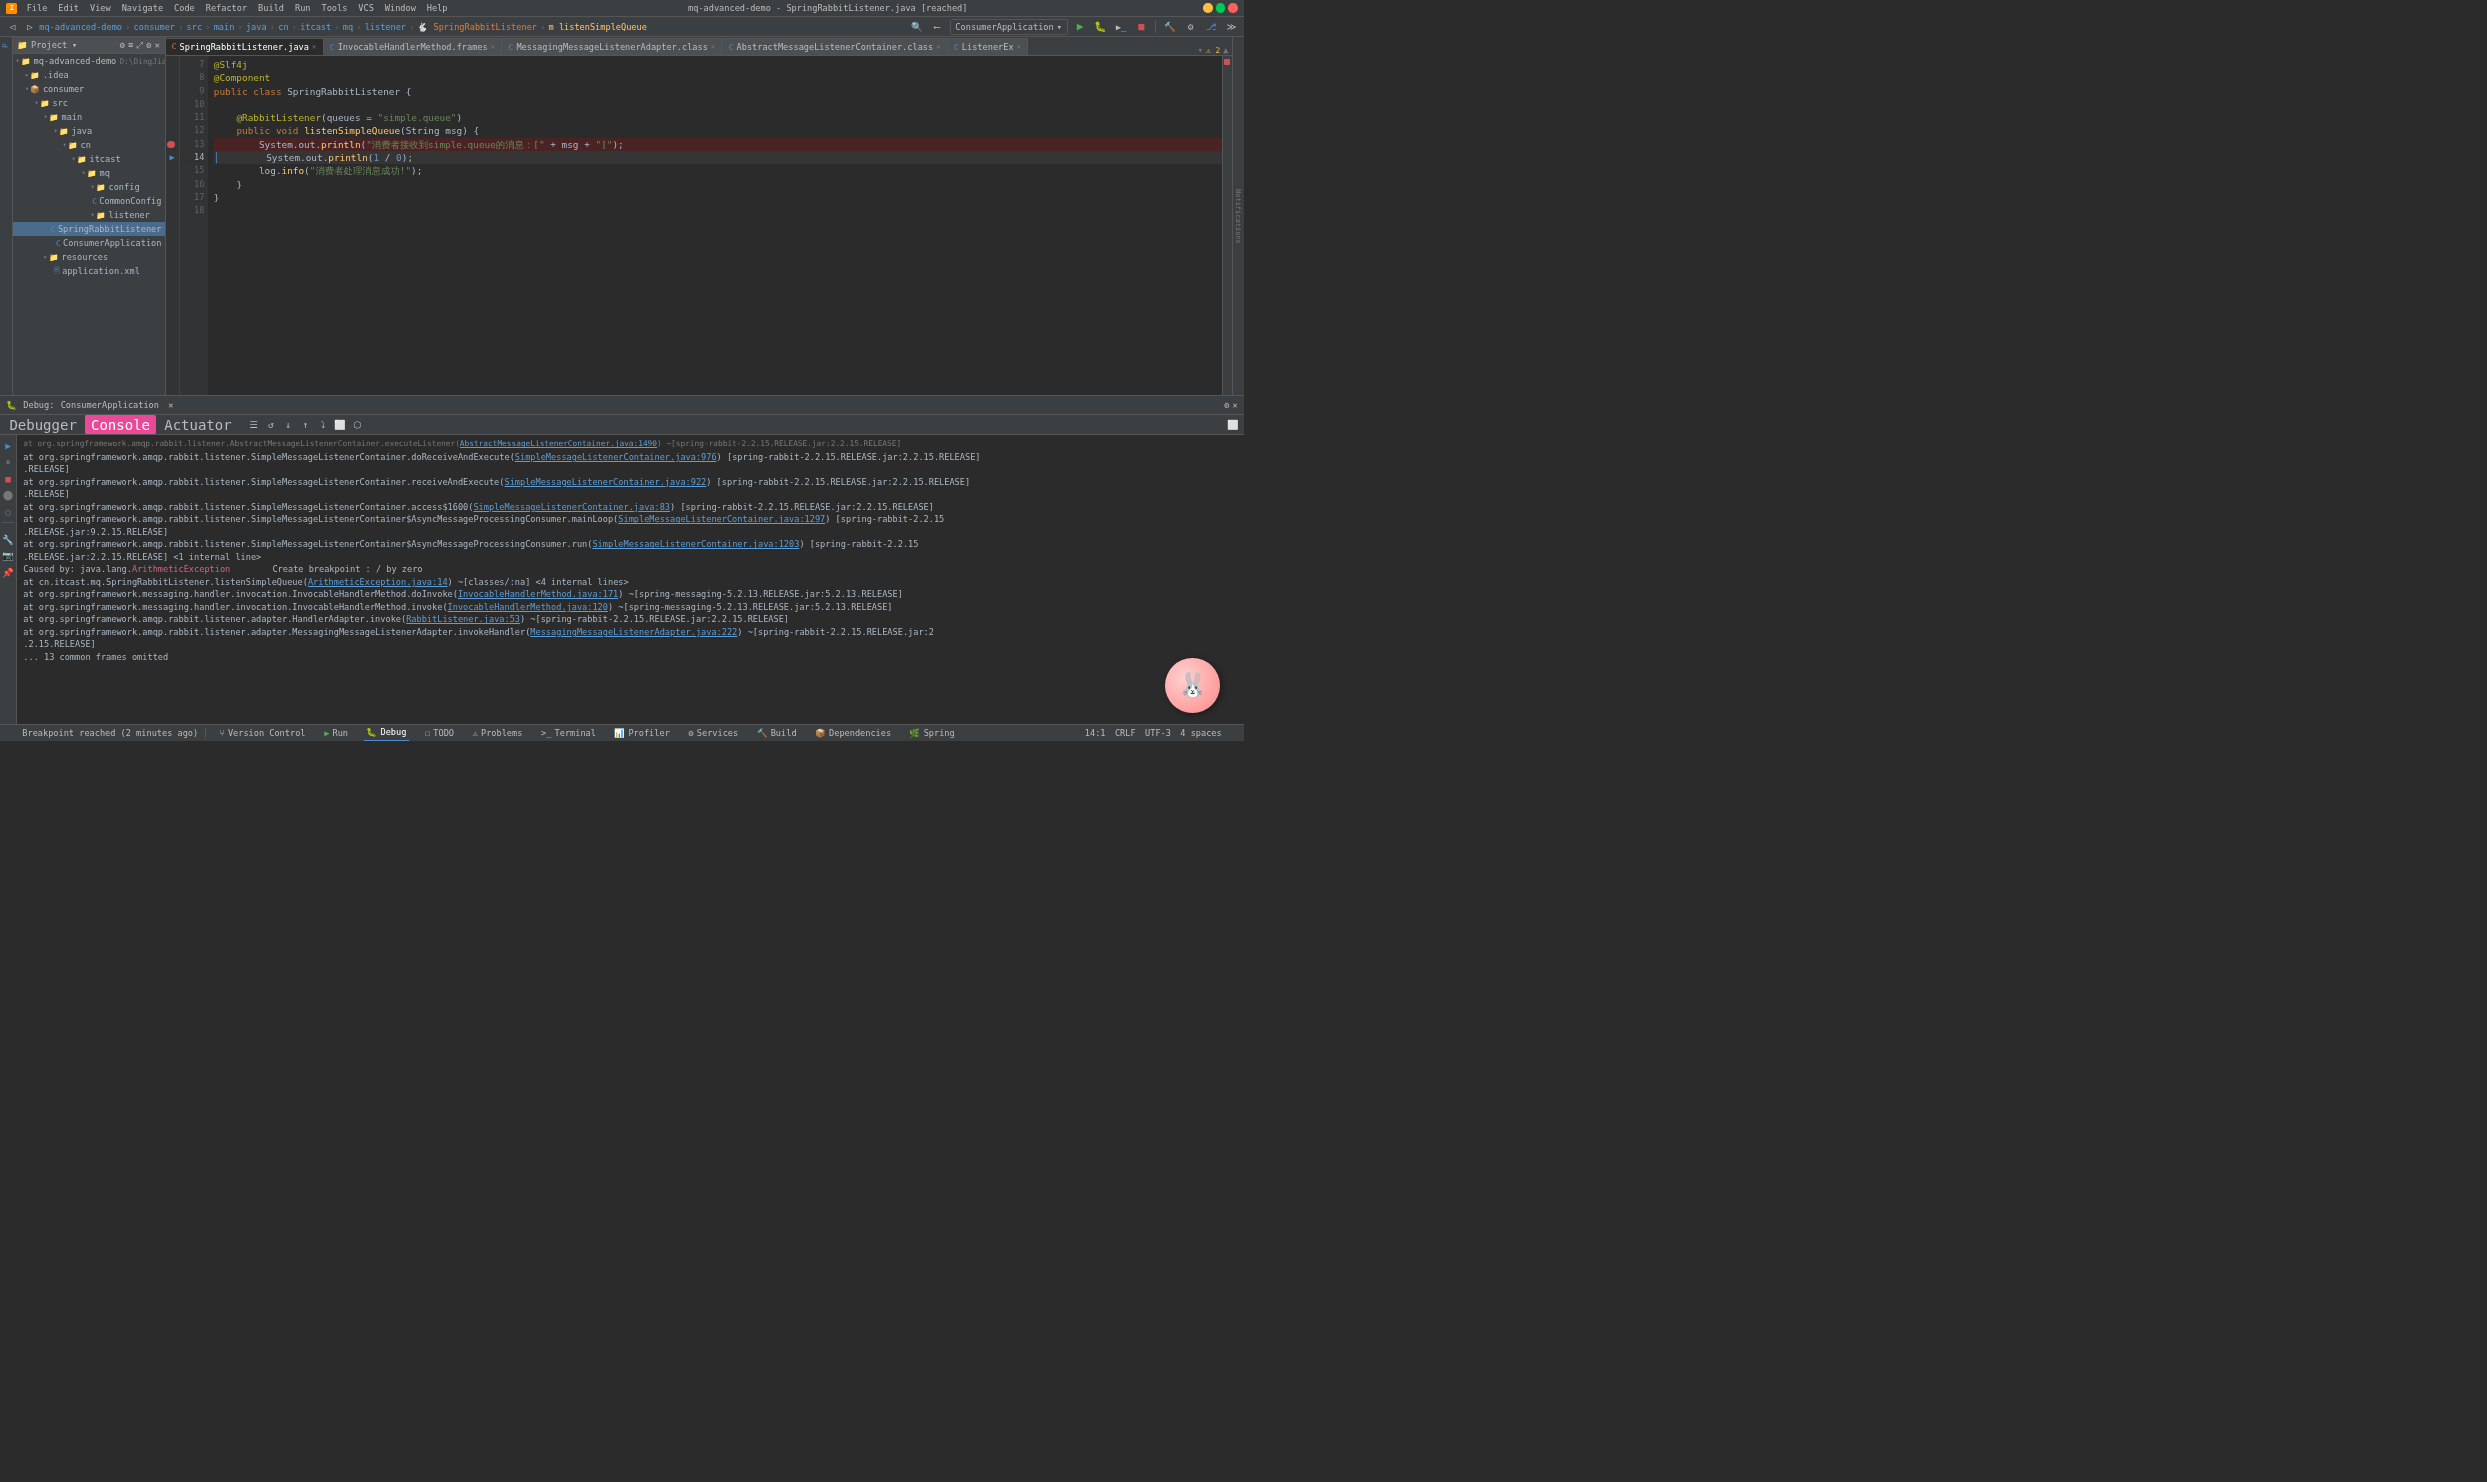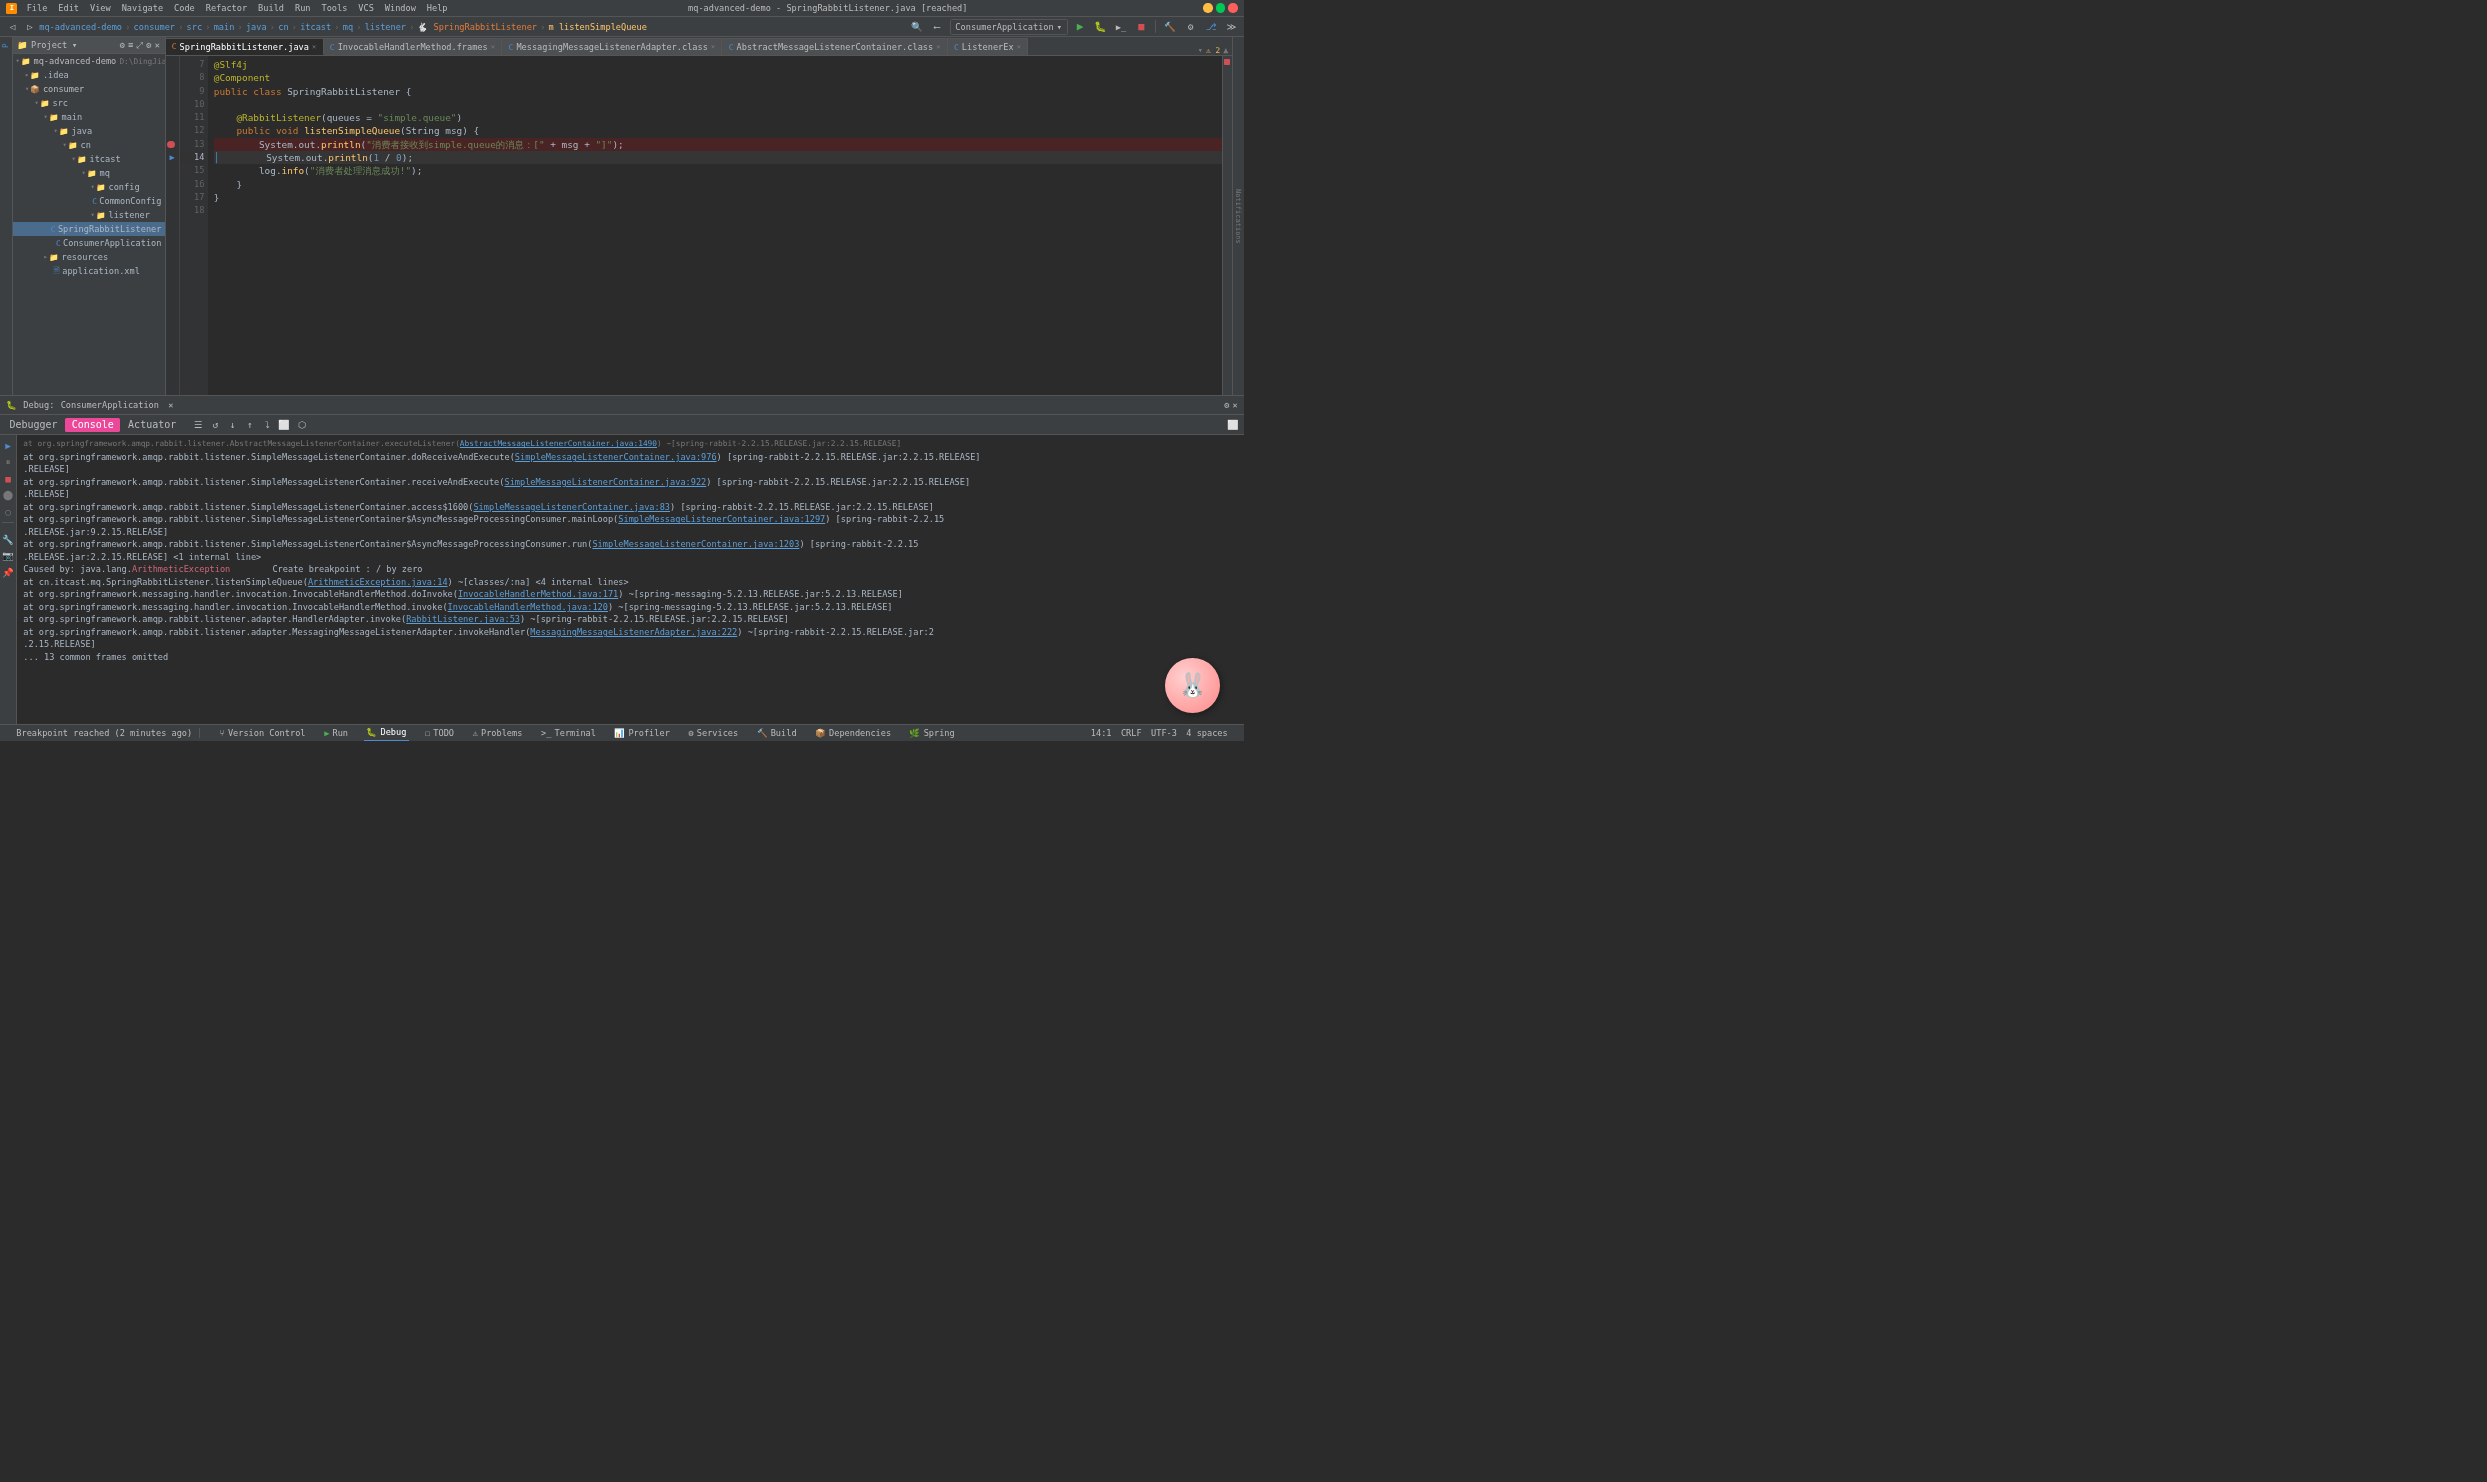--- a/index.html
+++ b/index.html
@@ -268,21 +268,21 @@
       height: 19px;
       background: #3c3f41;
       display: flex;
       align-items: center;
       padding: 0 3.1px;
       gap: 1.6px;
       border-bottom: 0.8px solid #555;
     }
     .debug-tab {
       padding: 1.6px 6.3px;
-      font-size: 10px;
+      font-size: 14px;
       color: #bbbbbb;
       cursor: pointer;
       border-radius: 1.6px;
     }
     .debug-tab.active {
       background: #ec4899;
       color: #ffffff;
     }
     .debug-btn {
       width: 15.7px; height: 15.7px;
@@ -306,22 +306,22 @@
     .debug-line { white-space: nowrap; }
     .debug-link { color: #5c9ed8; text-decoration: underline; cursor: pointer; }
     .debug-error { color: #cf6679; }
 
     
     #status-bar {
       height: 17px;
       background: #3c3f41;
       display: flex;
       align-items: center;
-      padding: 0 10px;
-      gap: 17px;
+      padding: 0 16px;
+      gap: 11px;
       font-size: 8.6px;
       color: #bbbbbb;
       border-top: 0.8px solid #555;
     }
     #status-bar-left {
       display: flex;
       align-items: center;
       gap: 6.3px;
     }
     #status-bar-center {

